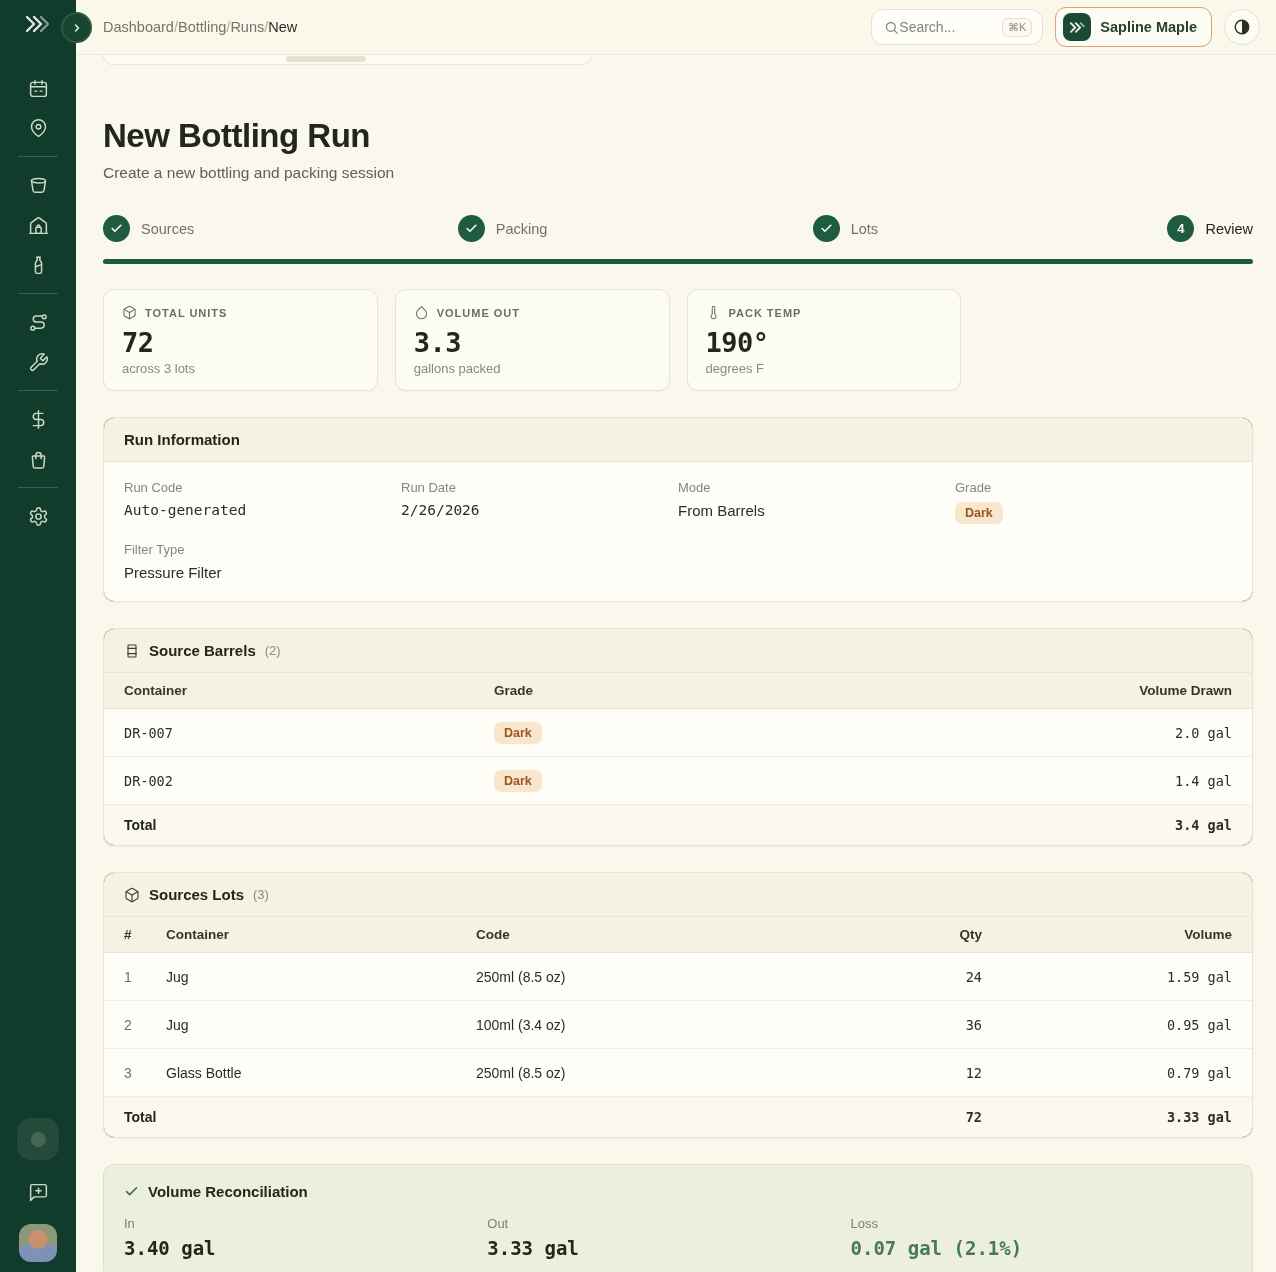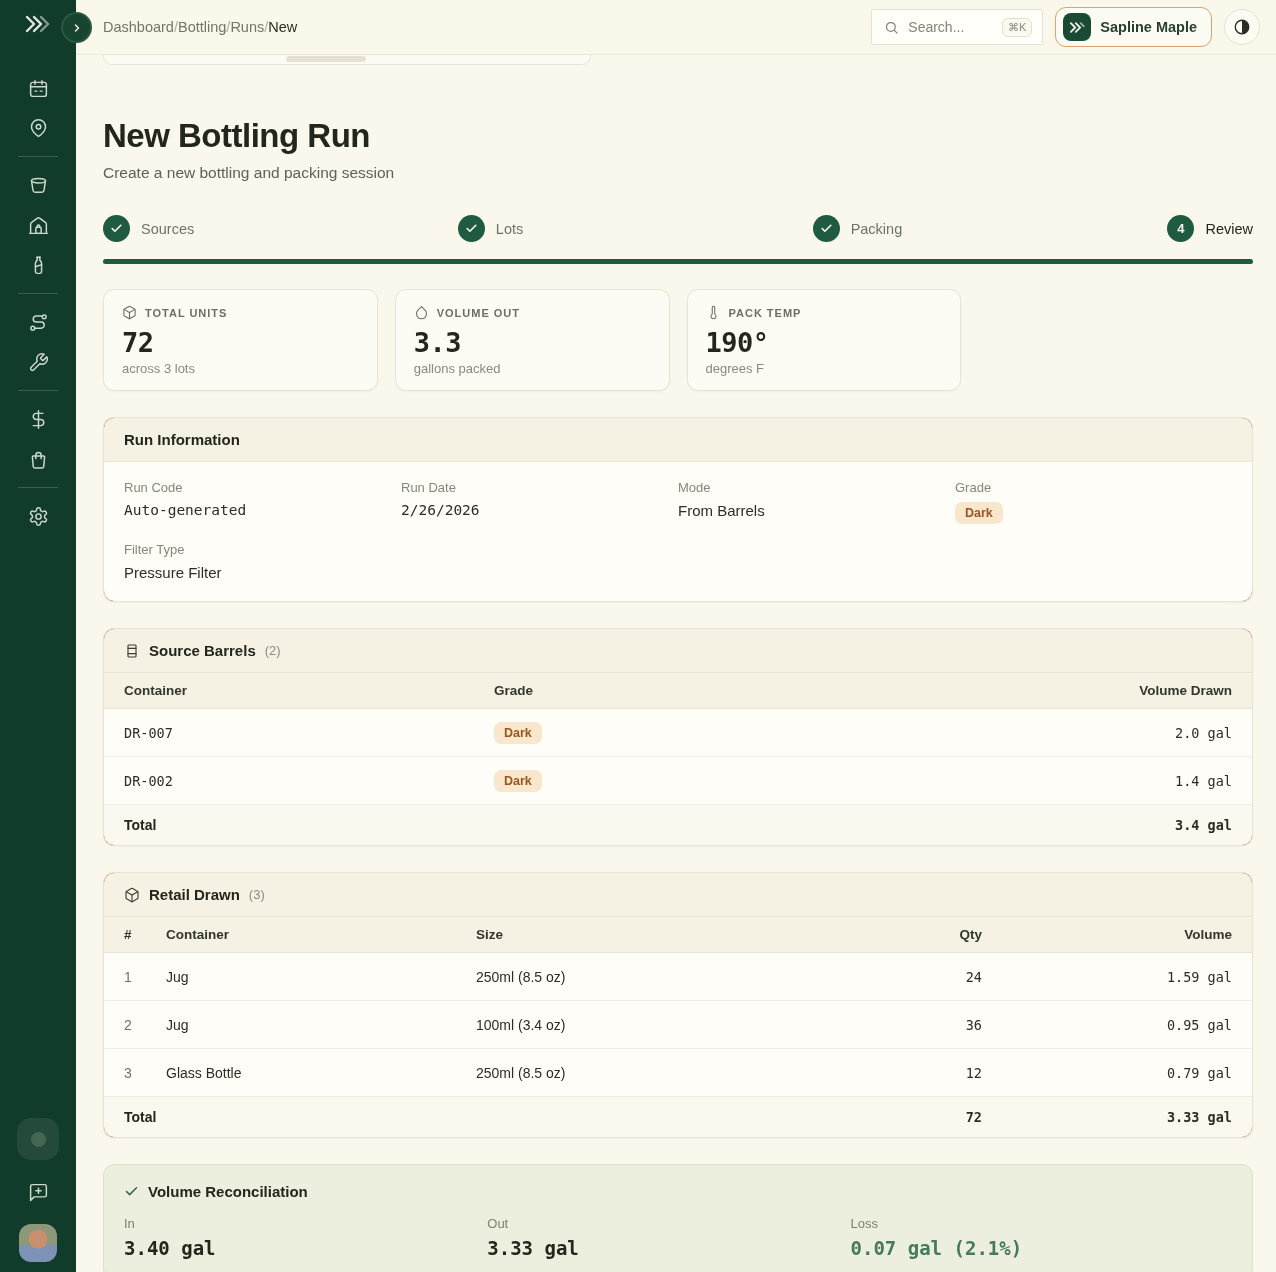--- a/index.html
+++ b/index.html
@@ -49,22 +49,22 @@
 
   .topbar {
     height:55px; flex:0 0 55px; background:#FAF7EB; border-bottom:1px solid #ECE8DA;
     display:flex; align-items:center; padding:0 16px 0 27px;
   }
   .breadcrumb { display:flex; align-items:center; font-size:14.5px; color:#72766A; }
   .breadcrumb .sep { color:#A9AC9E; }
   .breadcrumb .current { color:#2B2E24; }
   .topbar-right { margin-left:auto; display:flex; align-items:center; gap:12px; }
   .searchbox {
-    display:flex; align-items:center; gap:9px; background:#FFFEF8;
-    border:1px solid #E6E2D3; border-radius:2px; height:36px; padding:0 10px 0 12px;
+    display:flex; align-items:center; background:#FFFEF8;
+    border:1px solid #E6E2D3; border-radius:12px; height:36px; padding:0 10px 0 12px;
     width:172px; color:#80847A; cursor:text;
   }
   .searchbox .ph { font-size:14px; color:#81857A; flex:1; }
   .kbd {
     border:1px solid #E3DFD0; border-radius:6px; background:#FBF9F0;
     font-size:11px; color:#8A8D7F; padding:2px 5px;
   }
   .orgbtn {
     display:flex; align-items:center; gap:9px; background:#FDFCF4;
     border:1.5px solid #DCA36C; border-radius:11px; height:40px; padding:0 14px 0 7px;
@@ -362,29 +362,29 @@
             </svg>
         </span>
         <span class="step-label">Sources</span>
       </div>
       <div class="step">
         <span class="step-circle">
           <svg width="13" height="13" viewBox="0 0 24 24" fill="none" stroke="currentColor" stroke-width="3" stroke-linecap="round" stroke-linejoin="round">
               <polyline points="20 6 9 17 4 12"></polyline>
             </svg>
         </span>
-        <span class="step-label">Lots</span>
+        <span class="step-label">Packing</span>
       </div>
       <div class="step">
         <span class="step-circle">
           <svg width="13" height="13" viewBox="0 0 24 24" fill="none" stroke="currentColor" stroke-width="3" stroke-linecap="round" stroke-linejoin="round">
               <polyline points="20 6 9 17 4 12"></polyline>
             </svg>
         </span>
-        <span class="step-label">Packing</span>
+        <span class="step-label">Lots</span>
       </div>
       <div class="step active">
         <span class="step-circle">4</span>
         <span class="step-label">Review</span>
       </div>
     </div>
     <div class="progress"></div>
 
     <div class="stats">
       <div class="stat-card">
@@ -493,27 +493,27 @@
 
     <section class="card">
       <div class="card-head">
         <span class="hicon">
           <svg width="16" height="16" viewBox="0 0 24 24" fill="none" stroke="currentColor" stroke-width="1.7" stroke-linecap="round" stroke-linejoin="round">
               <path d="M21 8a2 2 0 0 0-1-1.73l-7-4a2 2 0 0 0-2 0l-7 4A2 2 0 0 0 3 8v8a2 2 0 0 0 1 1.73l7 4a2 2 0 0 0 2 0l7-4A2 2 0 0 0 21 16Z"></path>
               <path d="m3.3 7 8.7 5 8.7-5"></path>
               <line x1="12" y1="22" x2="12" y2="12"></line>
             </svg>
         </span>
-        <span class="card-title">Retail Drawn</span>
+        <span class="card-title">Sources Lots</span>
         <span class="card-count">(3)</span>
       </div>
       <div class="tbl-head cols-lots">
         <span>#</span>
         <span>Container</span>
-        <span>Size</span>
+        <span>Code</span>
         <span class="right">Qty</span>
         <span class="right">Volume</span>
       </div>
       <div class="tbl-row cols-lots">
         <span class="cell-num">1</span>
         <span class="cell-plain">Jug</span>
         <span class="cell-plain">250ml (8.5 oz)</span>
         <span class="right cell-mono">24</span>
         <span class="right cell-mono">1.59 gal</span>
       </div>

